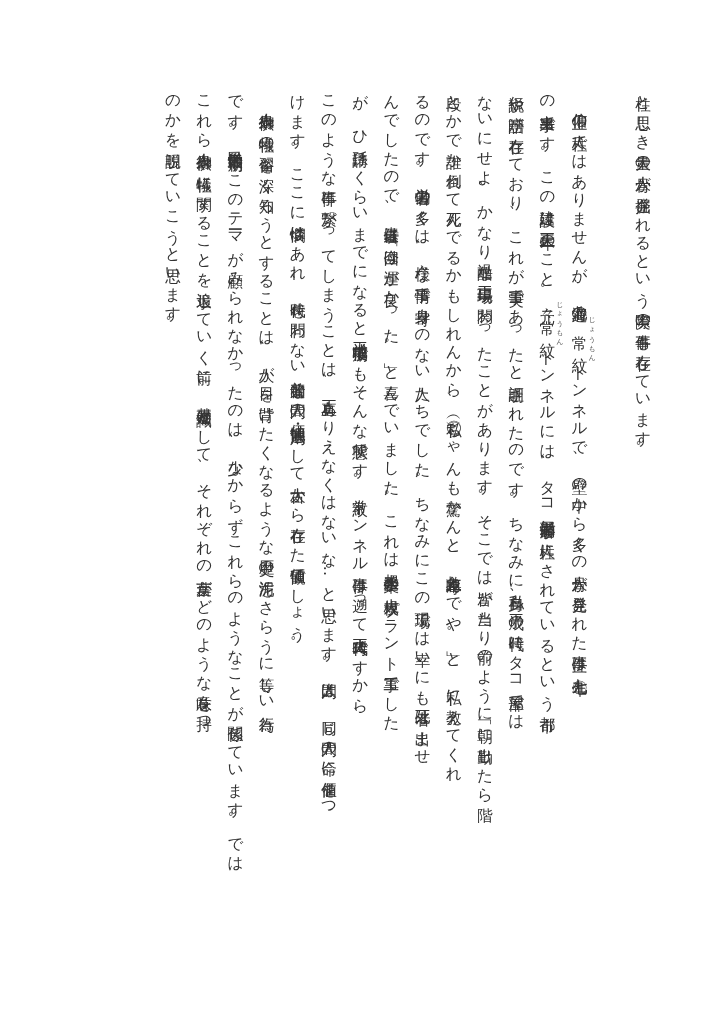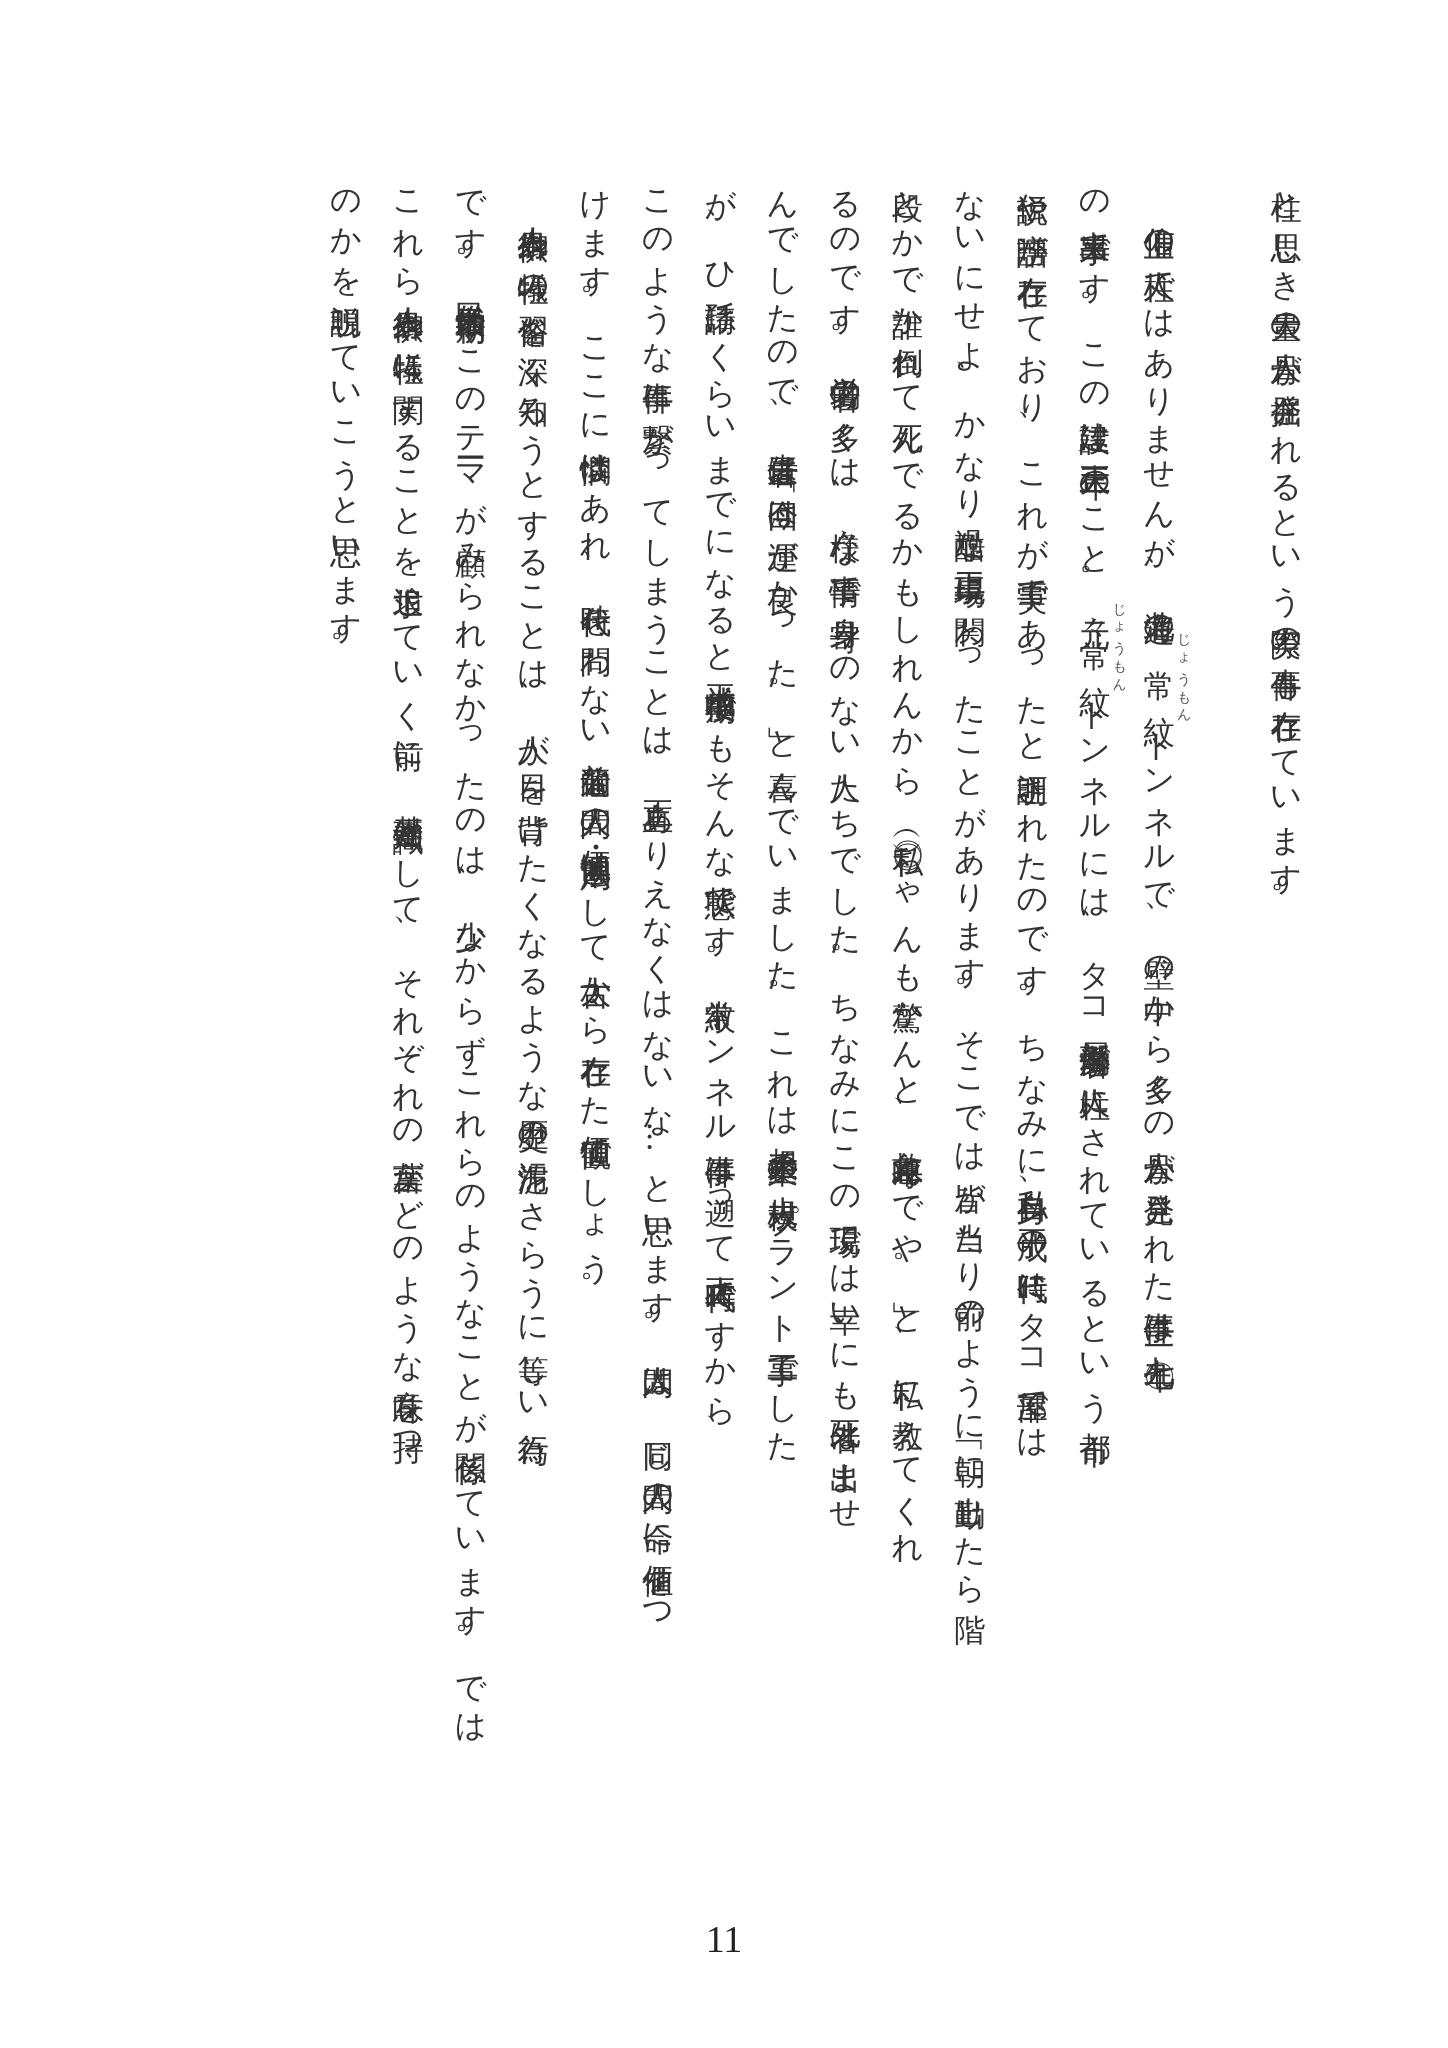--- a/index.html
+++ b/index.html
@@ -48,14 +48,13 @@
     <span class="line">るのです。労働者の多くは、様々な事情で身寄りのない人たちでした。ちなみにこの現場では幸いにも死者は出ませ</span>
     <span class="line">んでしたので、責任者は「今回は運が良かった。」と喜んでいました。これは超大手企業の大規模プラント工事でした</span>
     <span class="line">が、ひ孫請けくらいまでになると平成中後期頃でもそんな状態です。常紋トンネル事件は遡って大正時代ですから、</span>
     <span class="line">このような事件に繋がってしまうことは、正直ありえなくはないな…と思います。人間は、同じ人間の命に価値をつ</span>
     <span class="line">けます。ここに憐憫はあれ、時代を問わない普遍的な人間の価値観・法則として太古から存在した価値観でしょう。</span>
     <span class="line">　人身御供や犠牲の習俗を深く知ろうとすることは、人が目を背けたくなるような歴史の汚泥をさらうに等しい行為</span>
     <span class="line">です。民俗学最初期にこのテーマが顧みられなかったのは、少なからずこれらのようなことが関係しています。では</span>
     <span class="line">これら人身御供や犠牲に関することを追求していく前に、基礎知識として、それぞれの言葉がどのような意味を持つ</span>
     <span class="line">のかを説明していこうと思います。</span>
   </div>
-  <div class="page-number">11</div>
 </div>
 
 </body></html>

